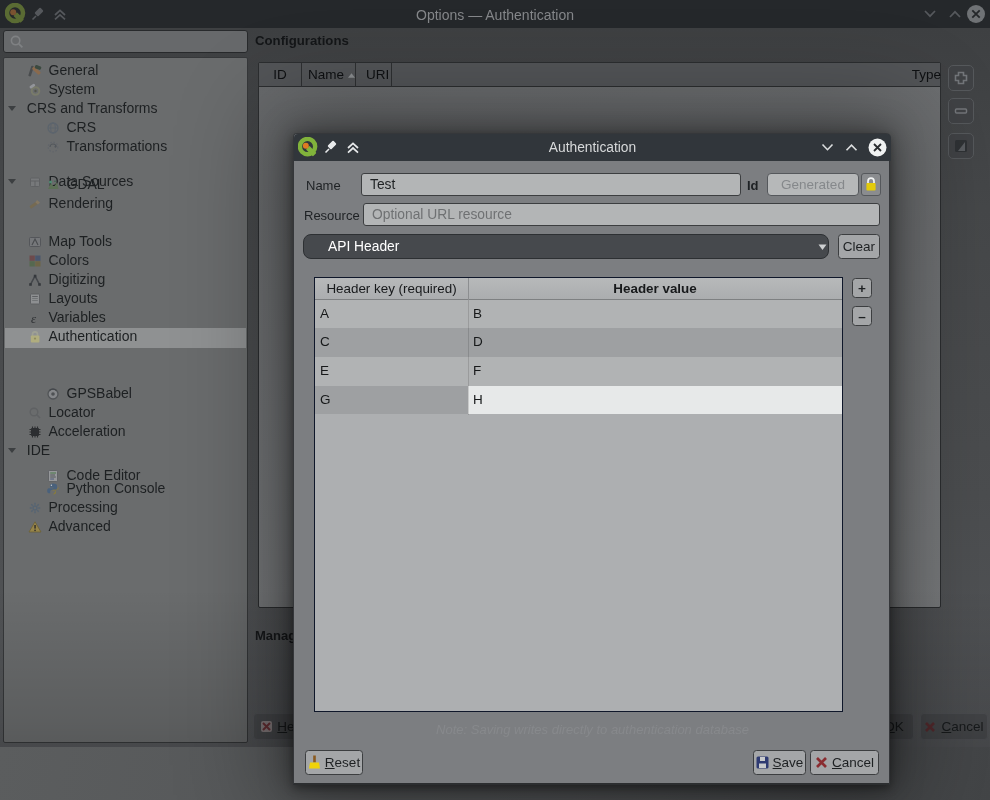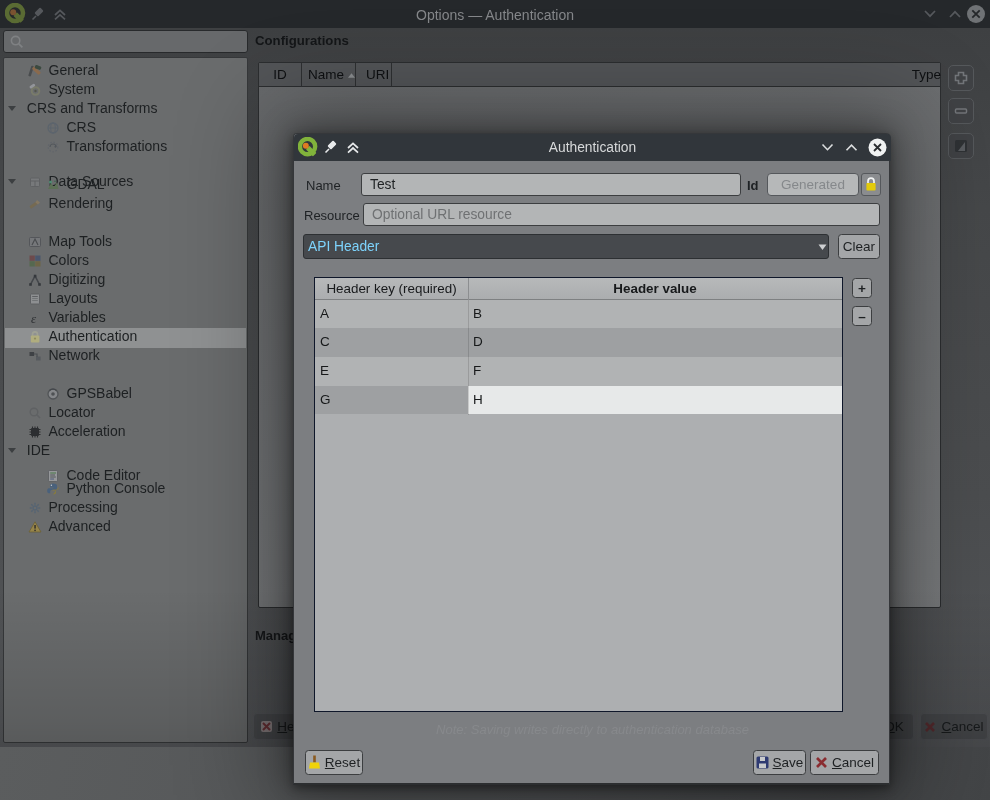--- a/index.html
+++ b/index.html
@@ -24,21 +24,21 @@
 .sbtn{background:#404245;border:1px solid #56595c;border-radius:5px;width:26px;height:26px}
 #managlbl{left:255px;top:600px;font-size:13px;font-weight:bold;color:#17191b}
 .dimbtn{background:#4a4c4f;border:1px solid #54565a;border-radius:4px;height:27px;font-size:13.5px;color:#1a1d1f;display:flex;align-items:center;justify-content:center}
 #vignette{left:0;top:560px;width:990px;height:240px;background:linear-gradient(rgba(0,0,0,0) 0%,rgba(0,0,0,0.13) 55%,rgba(0,0,0,0.3) 100%);pointer-events:none}
 
 #modal{left:293px;top:133px;width:597px;height:652px;background:#7c7e81;border:1px solid #35373a;border-bottom:2px solid #2c2e30;border-radius:4px 4px 0 0;box-shadow:0 3px 9px rgba(0,0,0,.34),0 0 30px 3px rgba(0,0,0,.36),0 0 95px 25px rgba(0,0,0,.33)}
 #mtb{left:0;top:0;width:597px;height:27px;background:#31363b;border-radius:4px 4px 0 0}
 #mtitle{left:0;top:6px;width:597px;text-align:center;font-size:13.8px;color:#d7d9da}
 .mlabel{font-size:13px;color:#1e2124}
 .minput{background:#b3b5b6;border:1px solid #3c3e40;border-radius:3px;font-size:13.8px;color:#1f2224;display:flex;align-items:center;padding-left:8px}
-#combo{left:9px;top:100px;width:526px;height:25px;background:#46494d;border:1px solid #2d3033;border-radius:3px;color:#7dd3fc;font-size:13.8px;display:flex;align-items:center;padding-left:4px}
+#combo{left:9px;top:100px;width:526px;height:25px;background:#46494d;border:1px solid #2d3033;border-radius:8px;color:#ffffff;font-size:13.8px;display:flex;align-items:center;padding-left:24px}
 .lbtn{background:#a4a6a8;border:1px solid #3c3e40;border-radius:3.5px;display:flex;align-items:center;justify-content:center;font-size:13.5px;color:#1d2022}
 #mtable{left:20px;top:143px;width:529px;height:435px;border:1px solid #0f172a;background:#adafb1}
 .mrow{position:absolute;left:0;width:527px;height:28.7px;font-size:13.5px;color:#17191a}
 .mcell{position:absolute;top:6px;left:5px}
 #mthead{position:absolute;left:0;top:0;width:527px;height:21.5px;background:linear-gradient(#b7b9ba,#abadaf);border-bottom:1px solid #7e8082;font-size:13.4px;color:#17191b;text-align:center}
 #note{left:0;top:588px;width:597px;text-align:center;font-style:italic;font-size:13px;color:#87898c}
 u{text-decoration:underline}
 </style></head>
 <body>
 <div id="page">
@@ -180,28 +180,20 @@
           <span class="tt" style="left:44.5px">Variables</span>
         </div>
 <div class="tr" style="top:269.2px">
           <svg class="ic" style="left:23.5px" width="14" height="14" viewBox="0 0 14 14">
             <path d="M4.5 6 V4.4 a2.5 2.5 0 0 1 5 0 V6" fill="none" stroke="#9fa194" stroke-width="1.7"></path>
             <rect x="2.8" y="5.6" width="8.6" height="7" rx="1" fill="#b0ad7e"></rect>
             <circle cx="7" cy="8.6" r="1.1" fill="#8e8b60"></circle>
           </svg>
           <span class="tt" style="left:44.5px">Authentication</span>
         </div>
-<div class="tr" style="top:288.2px">
-          <svg class="ic" style="left:23.5px" width="14" height="14" viewBox="0 0 14 14">
-            <rect x="1.5" y="3" width="4.6" height="4" fill="#3e4145"></rect>
-            <rect x="8" y="7.5" width="4.6" height="4" fill="#565a5f"></rect>
-            <path d="M6 5 h3 v3" fill="none" stroke="#4a4e52" stroke-width="1.2"></path>
-          </svg>
-          <span class="tt" style="left:44.5px">Network</span>
-        </div>
 <div class="tr" style="top:326.2px">
           <svg class="ic" style="left:42px" width="14" height="14" viewBox="0 0 14 14">
             <circle cx="7" cy="7" r="5" fill="#85878a" stroke="#515457" stroke-width="1.3"></circle>
             <circle cx="7" cy="7" r="1.8" fill="#4e5154"></circle>
             <path d="M3.5 3.5 a5 5 0 0 1 7 0" fill="none" stroke="#45484b" stroke-width="1.2"></path>
           </svg>
           <span class="tt" style="left:62.5px">GPSBabel</span>
         </div>
 <div class="tr" style="top:345.2px">
           <svg class="ic" style="left:23.5px" width="14" height="14" viewBox="0 0 14 14">

